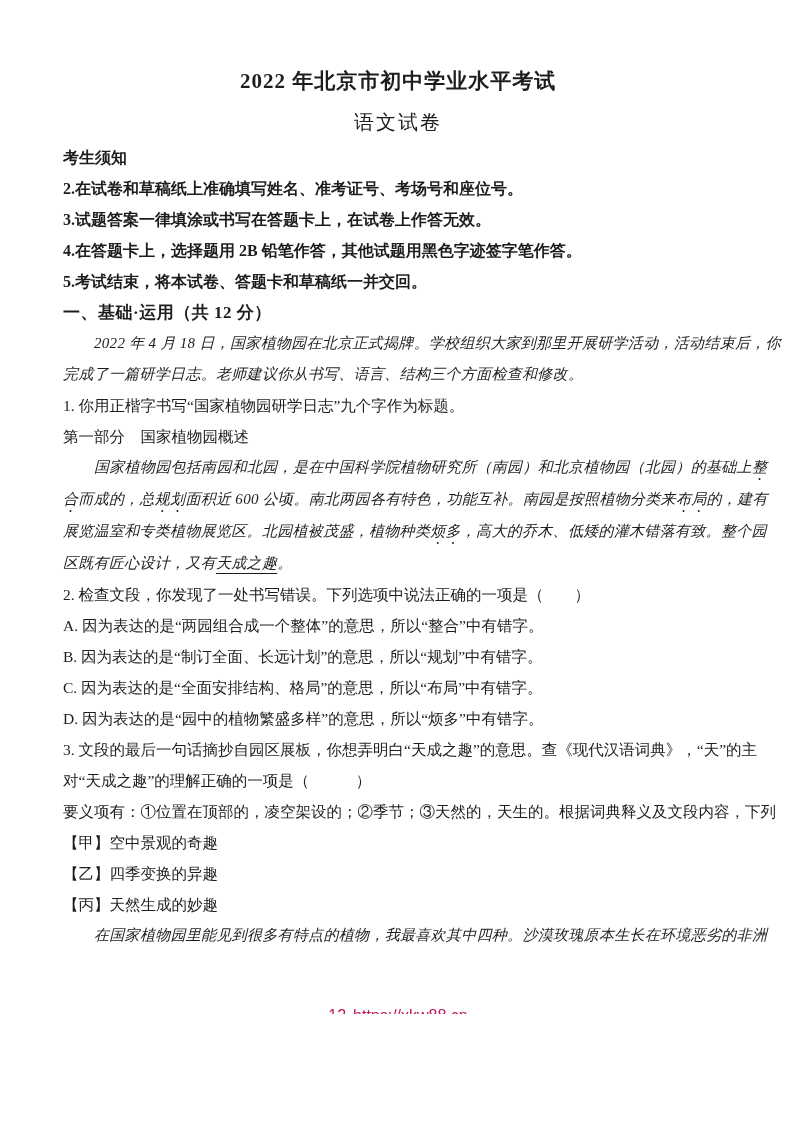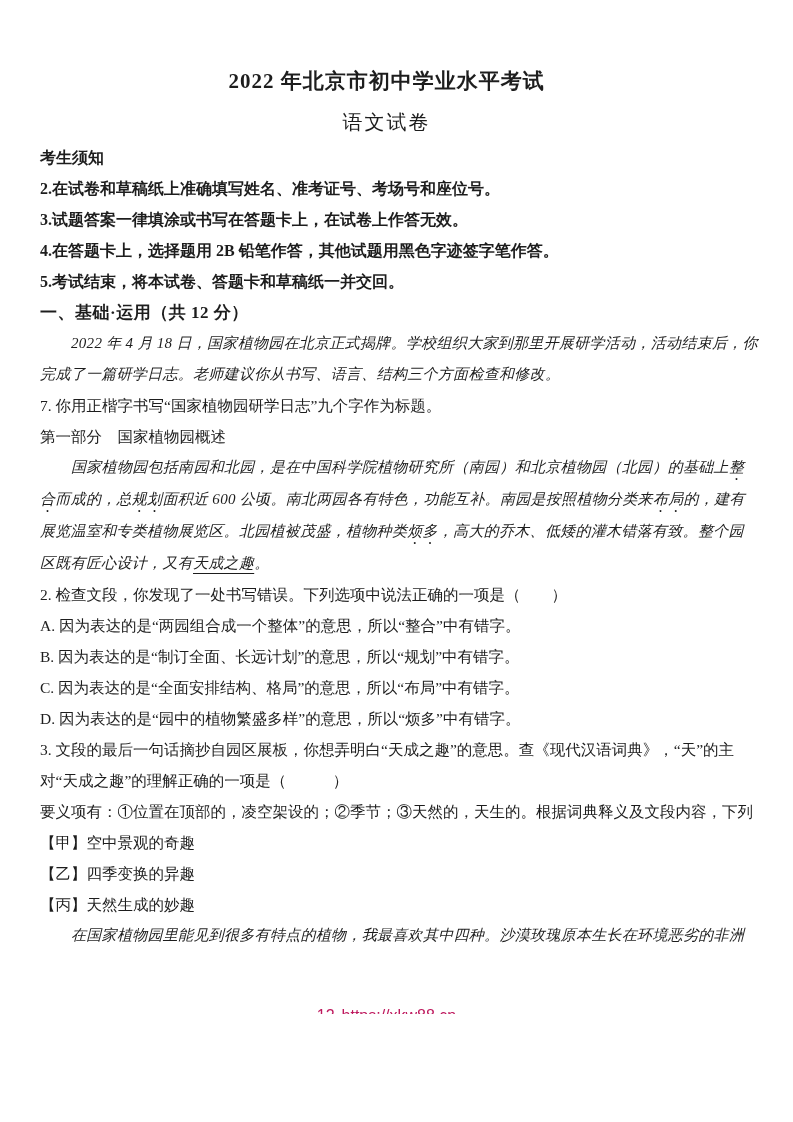--- a/index.html
+++ b/index.html
@@ -1,21 +1,21 @@
 <!DOCTYPE html>
 <html><head>
 <meta charset="utf-8">
 <style>
   html, body { margin: 0; padding: 0; background: #ffffff; }
   .page {
     width: 793px;
     height: 1014px;
     background: #ffffff;
     box-sizing: border-box;
-    padding: 0 60px 0 40px;
+    padding: 0 60px 0 63px;
     overflow: hidden;
     position: relative;
     font-family: "Liberation Serif", serif;
     color: #1d1d1d;
   }
   .title {
     margin: 66px 0 0 0;
     text-align: center;
     font-size: 21px;
     font-weight: 700;
@@ -73,21 +73,21 @@
   <div class="line bold">2.在试卷和草稿纸上准确填写姓名、准考证号、考场号和座位号。</div>
   <div class="line bold">3.试题答案一律填涂或书写在答题卡上，在试卷上作答无效。</div>
   <div class="line bold">4.在答题卡上，选择题用 2B 铅笔作答，其他试题用黑色字迹签字笔作答。</div>
   <div class="line bold">5.考试结束，将本试卷、答题卡和草稿纸一并交回。</div>
 
   <div class="line section-heading">一、基础·运用（共 12 分）</div>
 
   <div class="line kaiti indent">2022 年 4 月 18 日，国家植物园在北京正式揭牌。学校组织大家到那里开展研学活动，活动结束后，你</div>
   <div class="line kaiti">完成了一篇研学日志。老师建议你从书写、语言、结构三个方面检查和修改。</div>
 
-  <div class="line">7. 你用正楷字书写“国家植物园研学日志”九个字作为标题。</div>
+  <div class="line">1. 你用正楷字书写“国家植物园研学日志”九个字作为标题。</div>
 
   <div class="line">第一部分　国家植物园概述</div>
 
   <div class="line kaiti indent"><span>国家植物园包括南园和北园，是在中国科学院植物研究所（南园）和北京植物园（北园）的基础上</span><span class="em">整</span></div>
   <div class="line kaiti"><span class="em">合</span><span>而成的，总</span><span class="em">规划</span><span>面积近 600 公顷。南北两园各有特色，功能互补。南园是按照植物分类来</span><span class="em">布局</span><span>的，建有</span></div>
   <div class="line kaiti"><span>展览温室和专类植物展览区。北园植被茂盛，植物种类</span><span class="em">烦多</span><span>，高大的乔木、低矮的灌木错落有致。整个园</span></div>
   <div class="line kaiti"><span>区既有匠心设计，又有</span><span class="u">天成之趣</span><span>。</span></div>
 
   <div class="line">2. 检查文段，你发现了一处书写错误。下列选项中说法正确的一项是（　　）</div>
   <div class="line">A. 因为表达的是“两园组合成一个整体”的意思，所以“整合”中有错字。</div>

